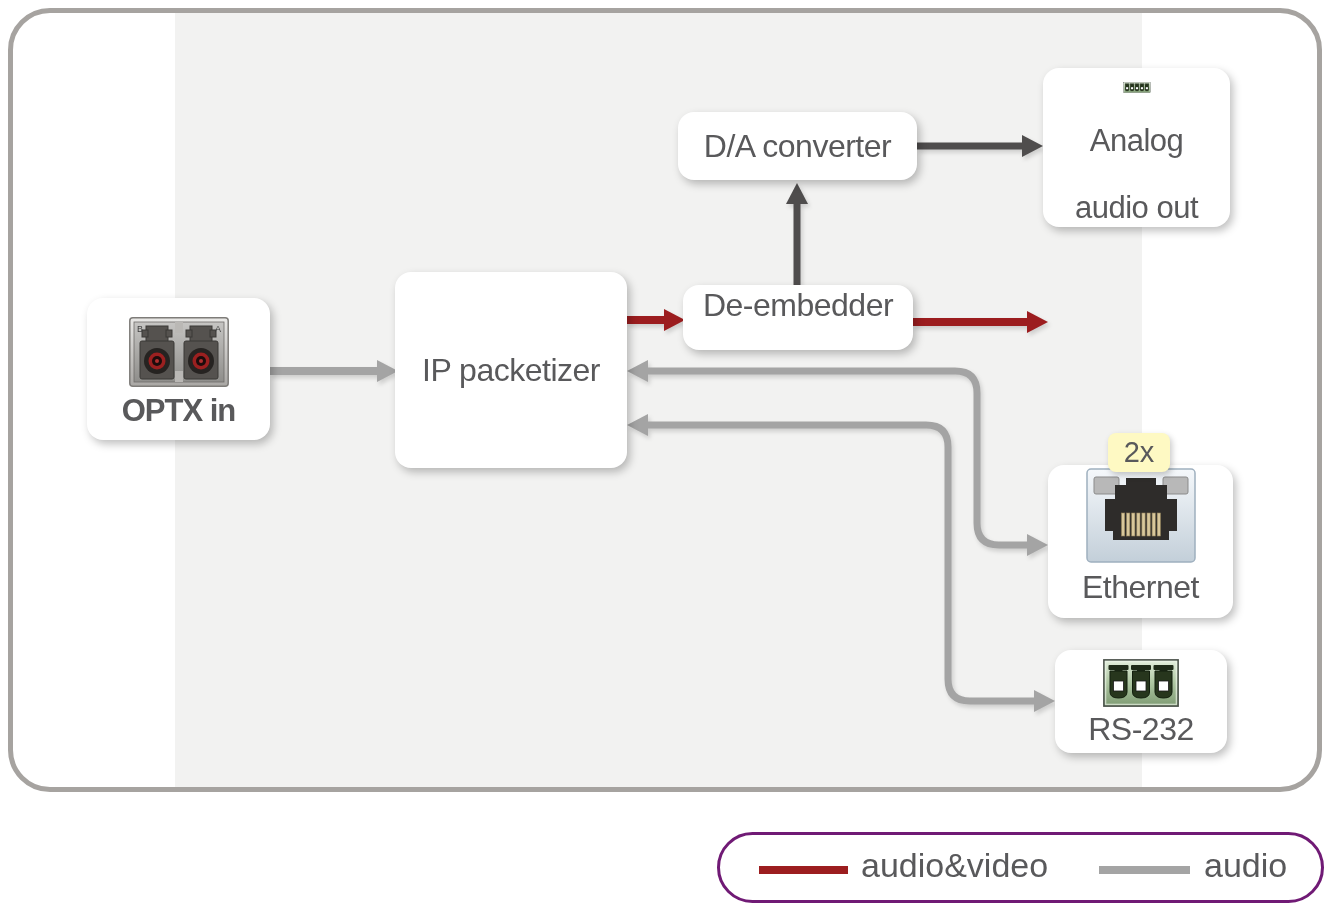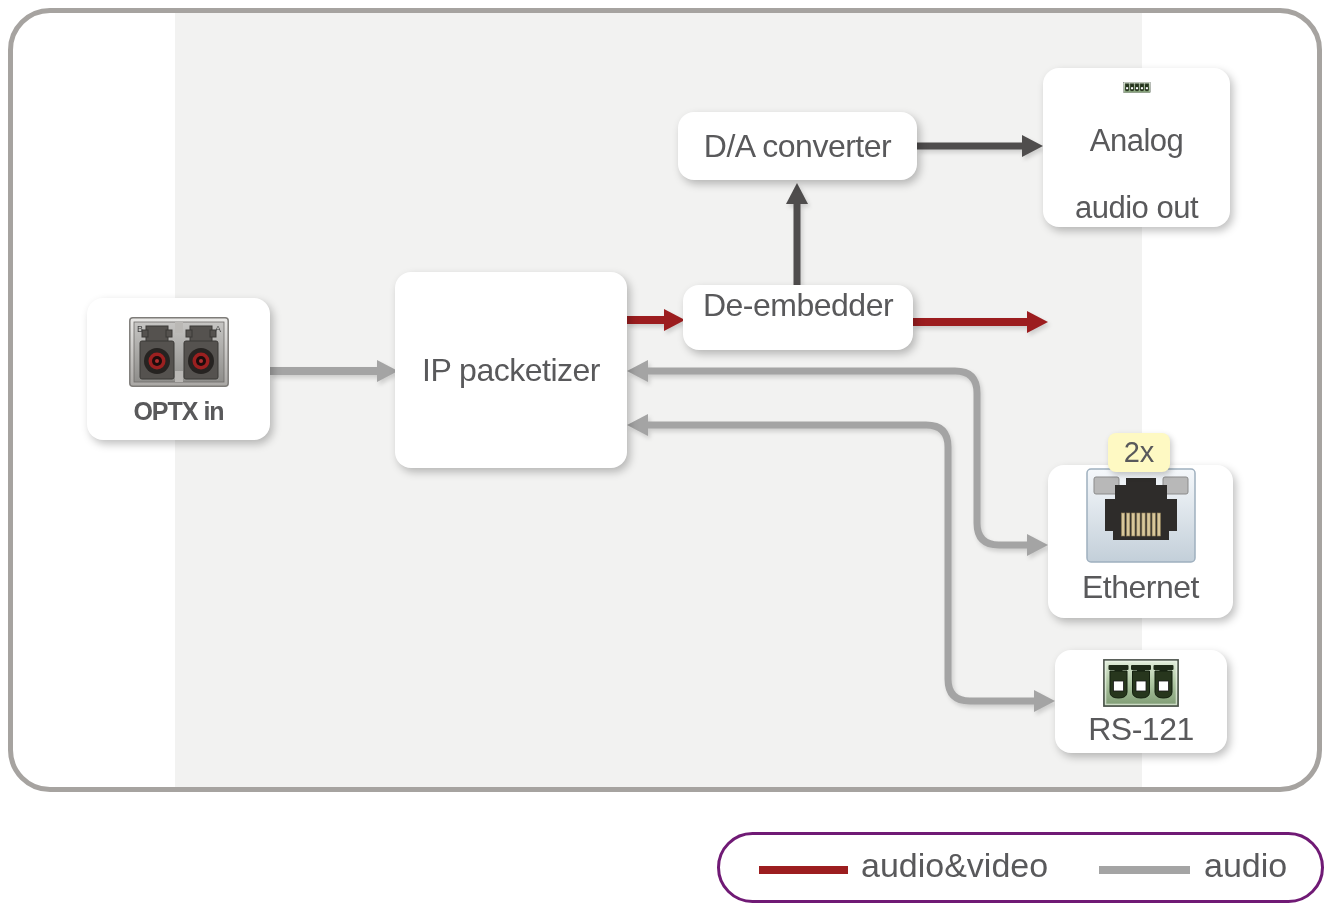--- a/index.html
+++ b/index.html
@@ -14,21 +14,21 @@
   
   #edges{position:absolute;left:0;top:0;width:1329px;height:910px;z-index:1;pointer-events:none;
          filter:drop-shadow(2px 3px 2px rgba(0,0,0,0.15));}
 
   
   .node{position:absolute;background:#ffffff;border-radius:16px;z-index:2;
         box-shadow:3px 4px 8px rgba(0,0,0,0.25);display:flex;flex-direction:column;align-items:center;}
   .node-label{font-size:32px;letter-spacing:-0.5px;color:#59595b;white-space:nowrap;line-height:40px;}
 
   #n-optx{left:87px;top:298px;width:183px;height:142px;padding-top:19px;box-sizing:border-box;}
-  #n-optx .node-label{font-weight:bold;font-size:25px;letter-spacing:-1px;margin-top:4px;}
+  #n-optx .node-label{font-weight:bold;font-size:31px;letter-spacing:-1px;margin-top:4px;}
 
   #n-ipp{left:395px;top:272px;width:232px;height:196px;justify-content:center;}
   #n-dac{left:678px;top:112px;width:239px;height:68px;justify-content:center;}
   #n-dee{left:683px;top:285px;width:230px;height:65px;}
 
   #n-analog{left:1043px;top:68px;width:187px;height:159px;padding-top:14px;box-sizing:border-box;gap:28px;}
   #n-analog .node-label{font-size:31px;line-height:39px;}
 
   #n-hdmi{left:1048px;top:268px;width:187px;height:107px;padding-top:6px;box-sizing:border-box;}
   #n-hdmi .node-label{margin-top:6px;}
@@ -245,21 +245,21 @@
             <rect x="-5" y="22" width="10" height="10" fill="#ffffff" stroke="#1a1a1a" stroke-width="0.8"></rect>
           </g>
         <g transform="translate(60.5,0)">
             <rect x="-10" y="6" width="20" height="5" rx="1" fill="#1e2a18"></rect>
             <rect x="-4" y="10" width="8" height="5" fill="#1e2a18"></rect>
             <path d="M-8.5,12 H8.5 V33 Q8.5,39 0,39 Q-8.5,39 -8.5,33 Z" fill="#27361d" stroke="#131f0e"></path>
             <rect x="-5" y="22" width="10" height="10" fill="#ffffff" stroke="#1a1a1a" stroke-width="0.8"></rect>
           </g>
       </g>
     </svg>
-    <div class="node-label">RS-121</div>
+    <div class="node-label">RS-232</div>
   </div>
 
   <div class="legend">
     <div class="swatch swatch-av"></div>
     <div class="l-label l-av">audio&amp;video</div>
     <div class="swatch swatch-other"></div>
     <div class="l-label l-other">audio</div>
   </div>
 
 </div>

